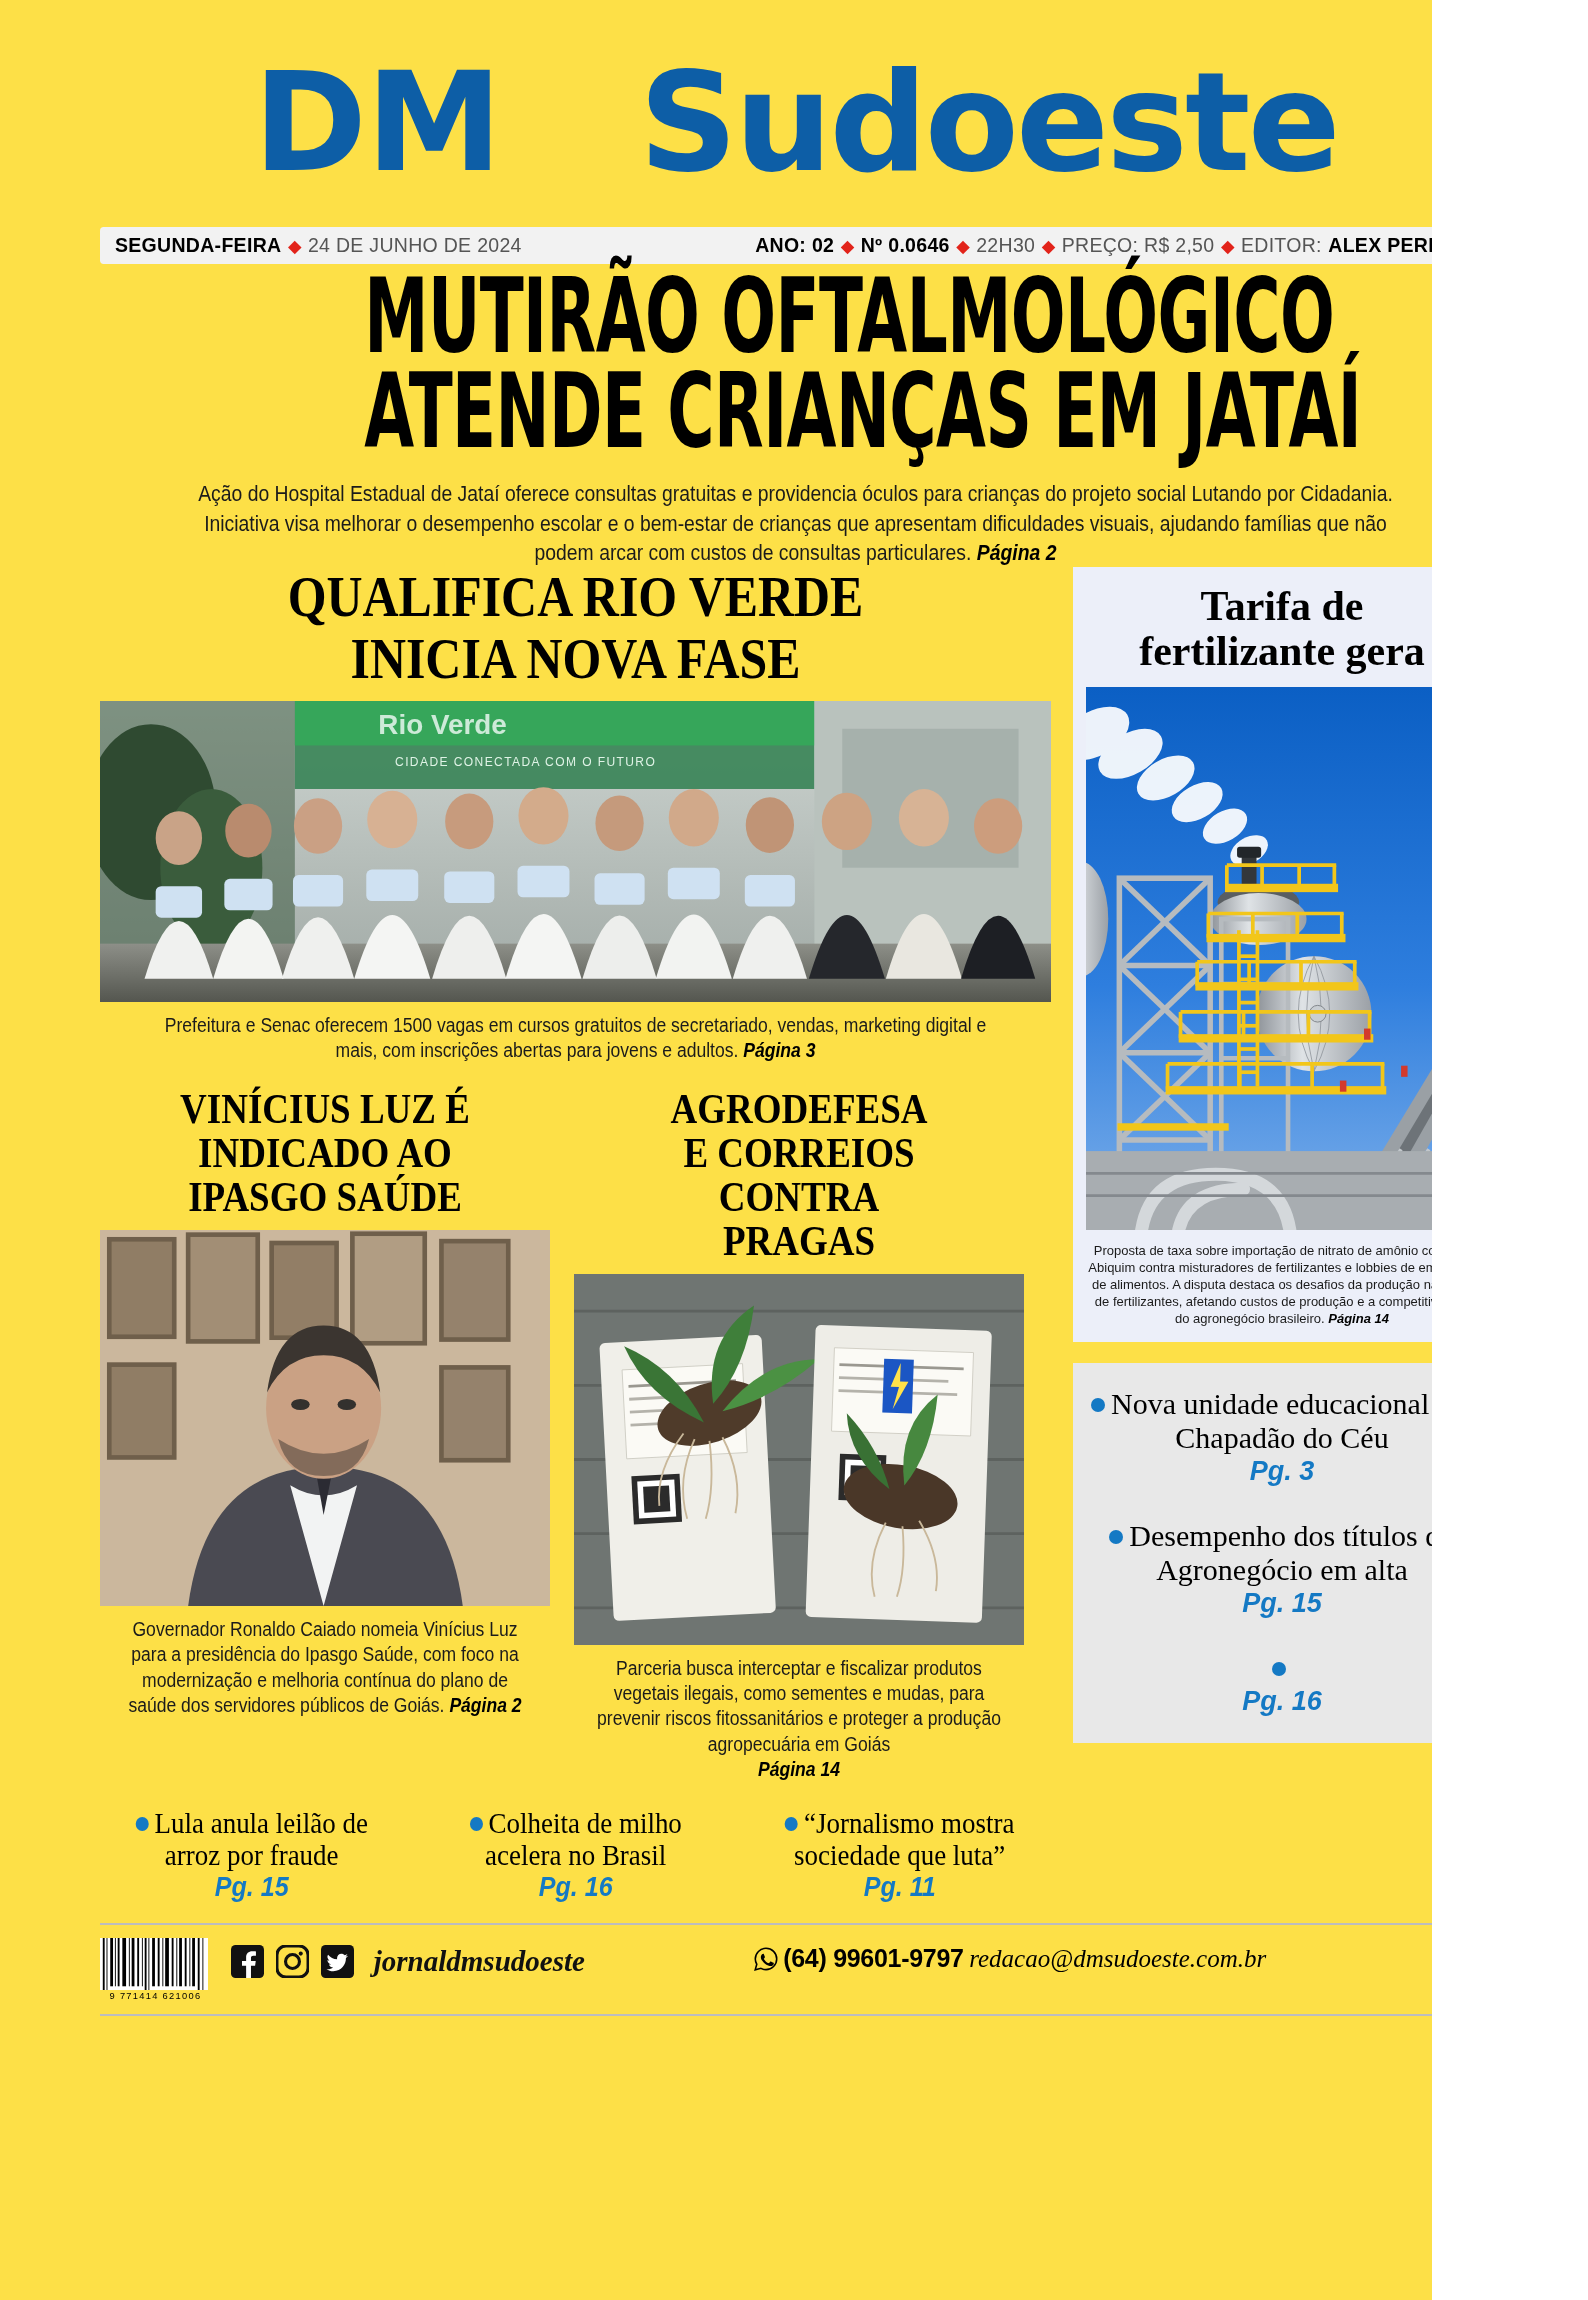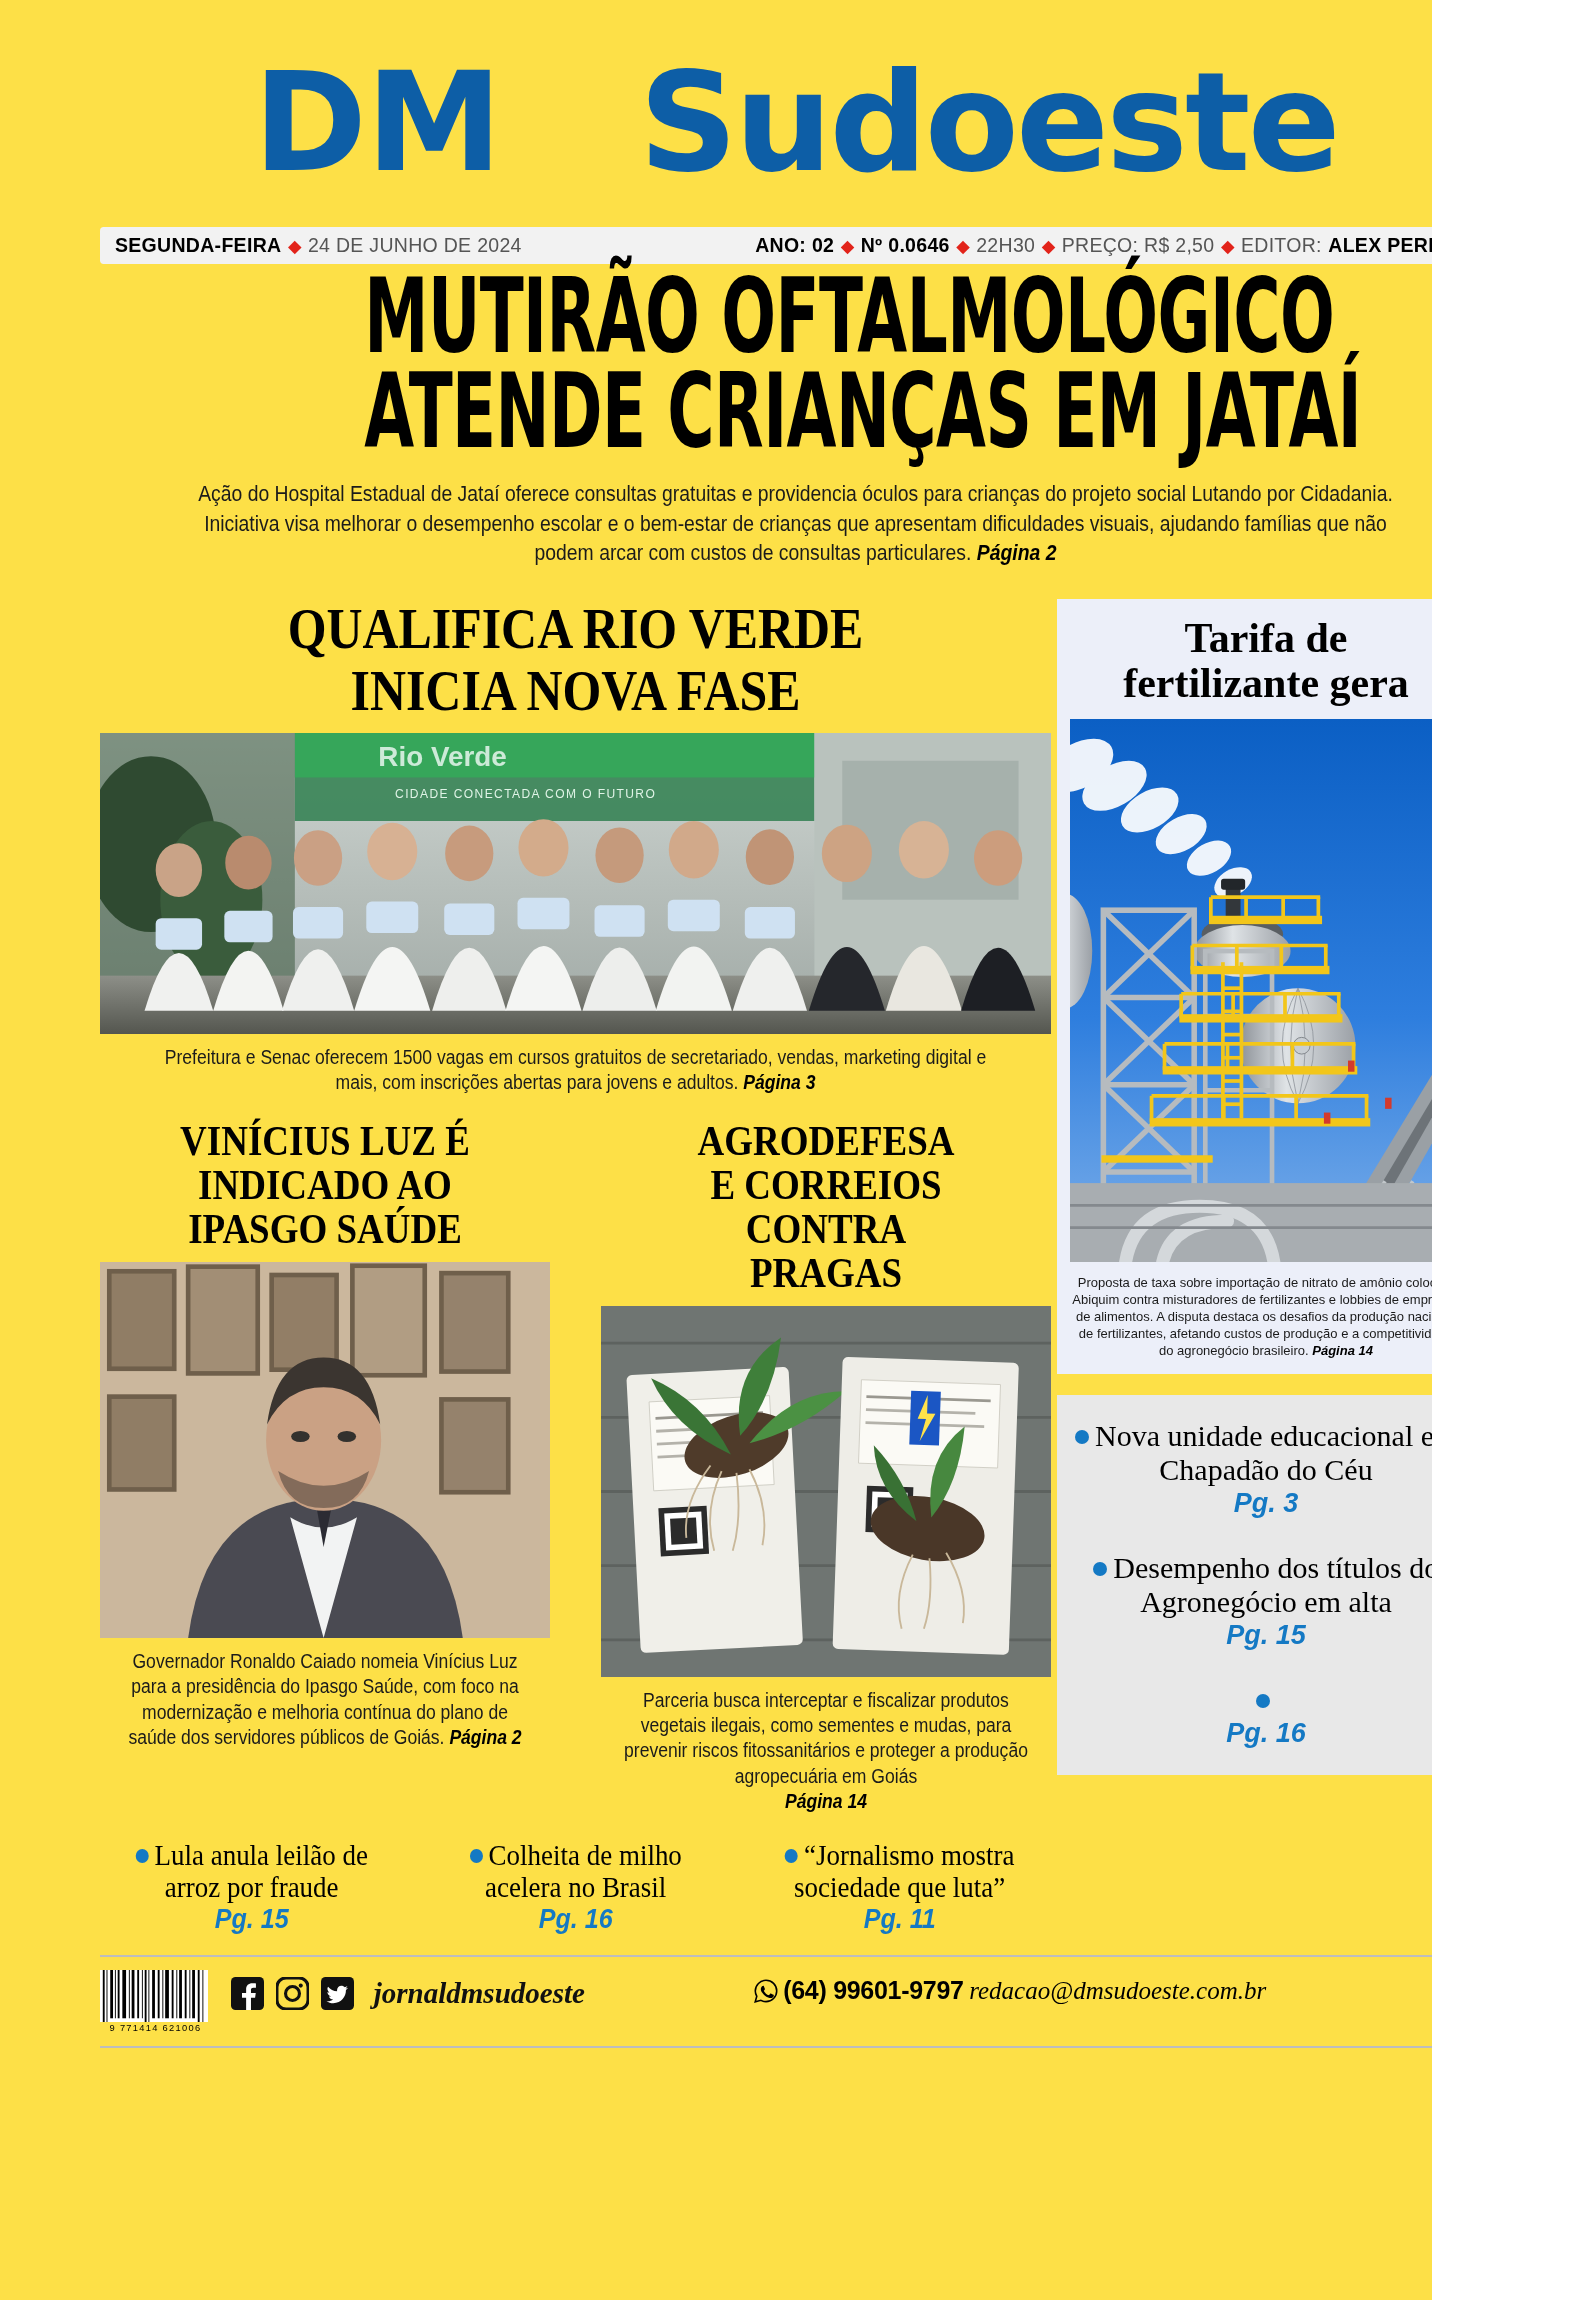--- a/index.html
+++ b/index.html
@@ -96,23 +96,22 @@
     transform-origin: center top;
   }
   .pg-bold {
     font-weight: bold;
     font-style: italic;
     color: #000;
   }
 
   
   .grid {
-    margin-top: 32px;
     display: flex;
-    gap: 6px;
+    gap: 22px;
   }
   .col-left { width: 951px; }
   .col-right { width: 418px; }
 
   
   .hd-serif {
     font-family: "Liberation Serif", serif;
     font-weight: bold;
     color: #000;
     text-align: center;
@@ -128,21 +127,21 @@
     font-family: "Liberation Sans", sans-serif;
     font-size: 19.5px;
     line-height: 1.30;
     color: #1b1b1b;
     text-align: center;
     transform: scaleX(0.90);
     transform-origin: center top;
   }
 
   
-  .subrow { display: flex; gap: 24px; margin-top: 24px; justify-content: space-between; }
+  .subrow { display: flex; gap: 24px; margin-top: 24px; }
   .sub-a { width: 450px; }
   .sub-b { width: 450px; }
   .hd-sub { font-size: 43px; }
 
   
   .bullets3 {
     display: flex;
     gap: 20.4px;
     margin-top: 24px;
     align-items: flex-start;

